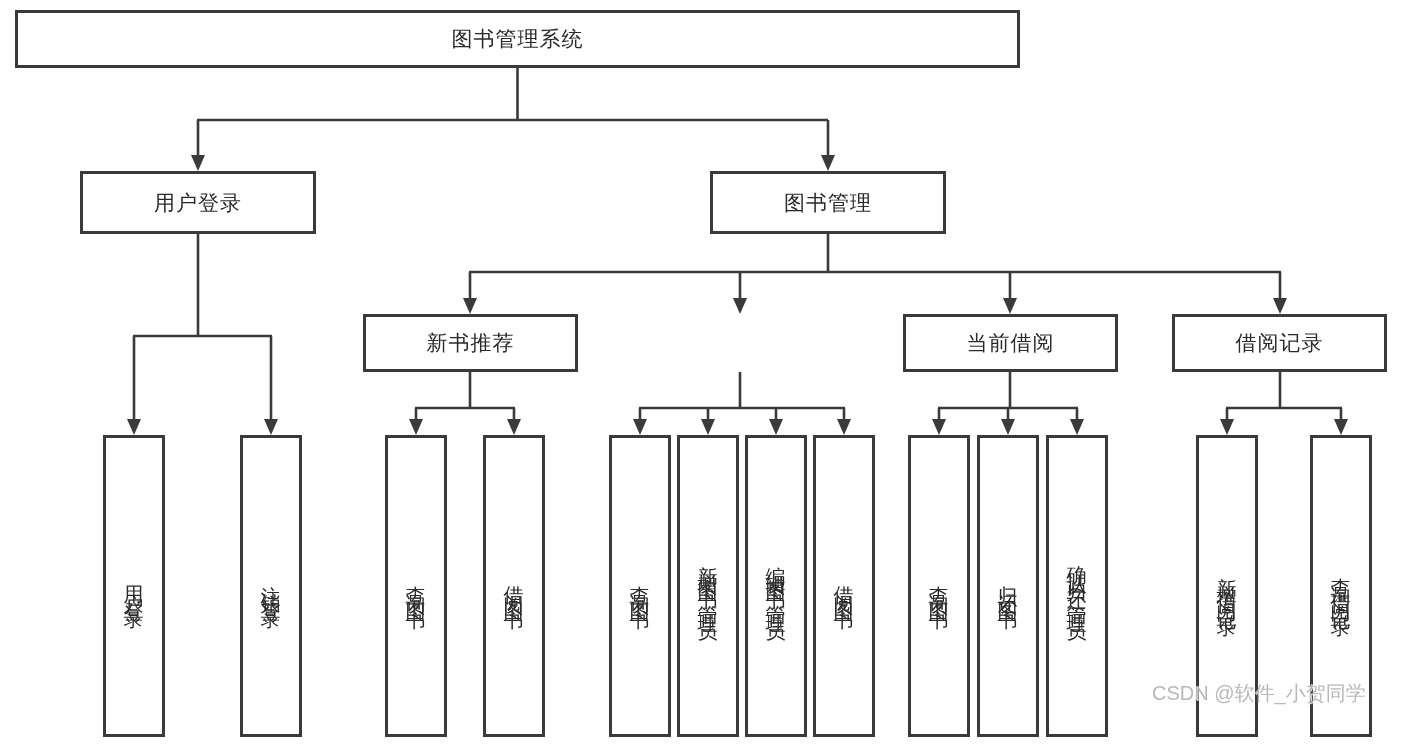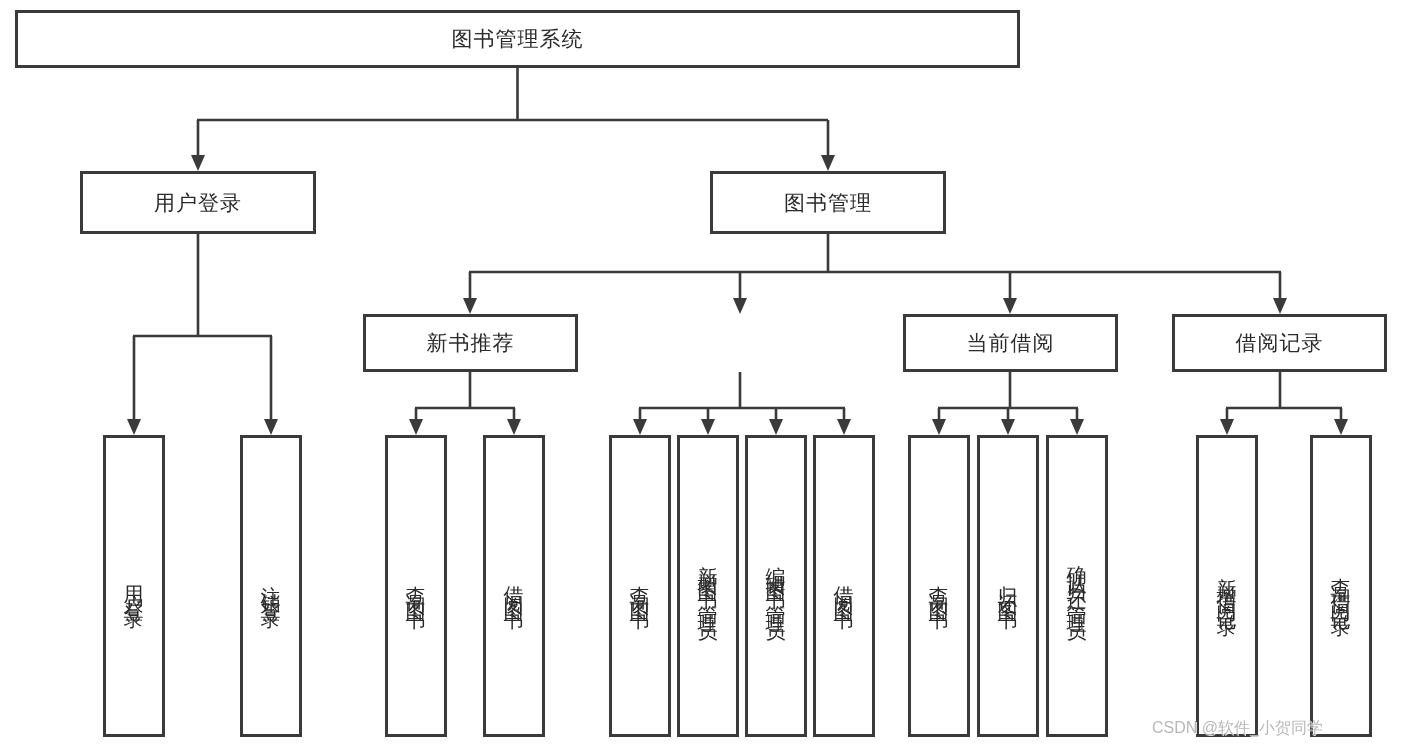--- a/index.html
+++ b/index.html
@@ -64,22 +64,22 @@
   .leaf-6  { left: 677px; }
   .leaf-7  { left: 745px; }
   .leaf-8  { left: 813px; }
   .leaf-9  { left: 908px; }
   .leaf-10 { left: 977px; }
   .leaf-11 { left: 1046px; }
   .leaf-12 { left: 1196px; }
   .leaf-13 { left: 1310px; }
   .watermark {
     position: absolute;
-    left: 1152px; top: 718px;
-    font-size: 16px;
+    left: 1152px; top: 680px;
+    font-size: 20px;
     color: var(--watermark);
     white-space: nowrap;
     text-shadow: 1px 1px 0 rgba(255,255,255,0.8);
   }
 </style>
 </head>
 <body>
 
 <div class="canvas">
 

